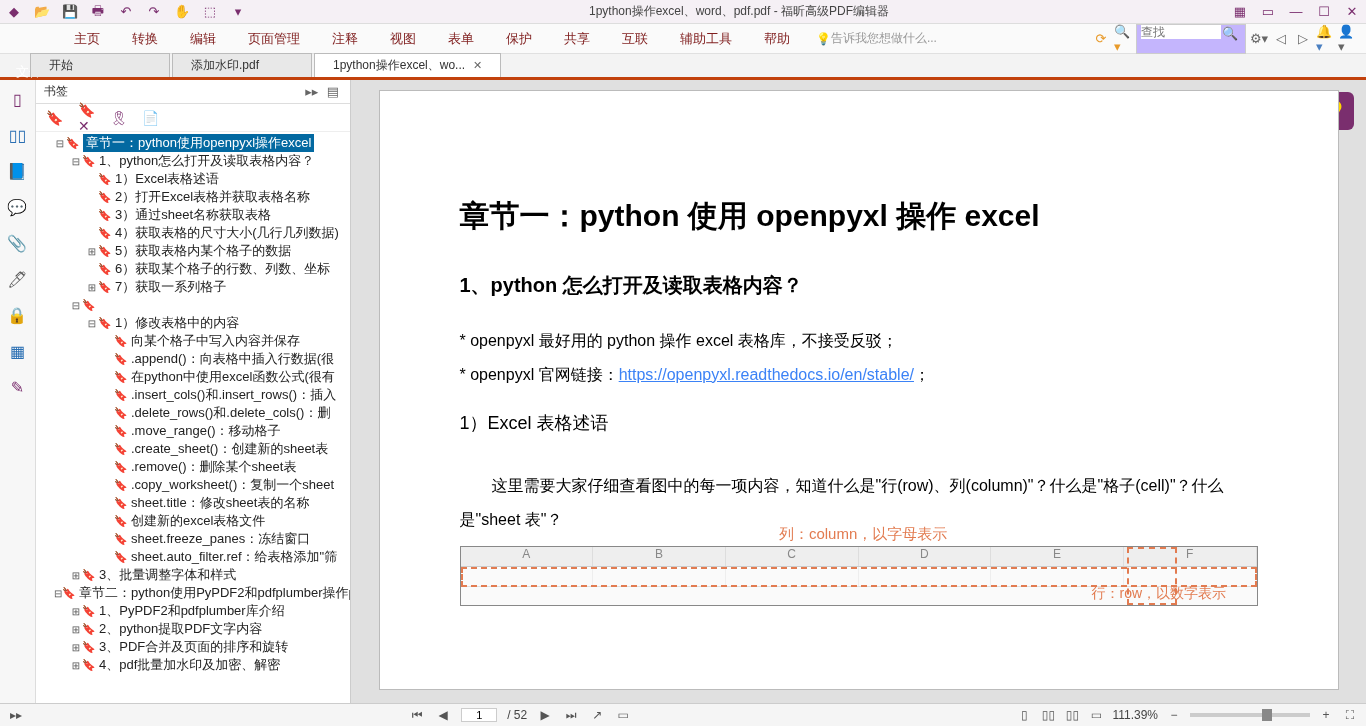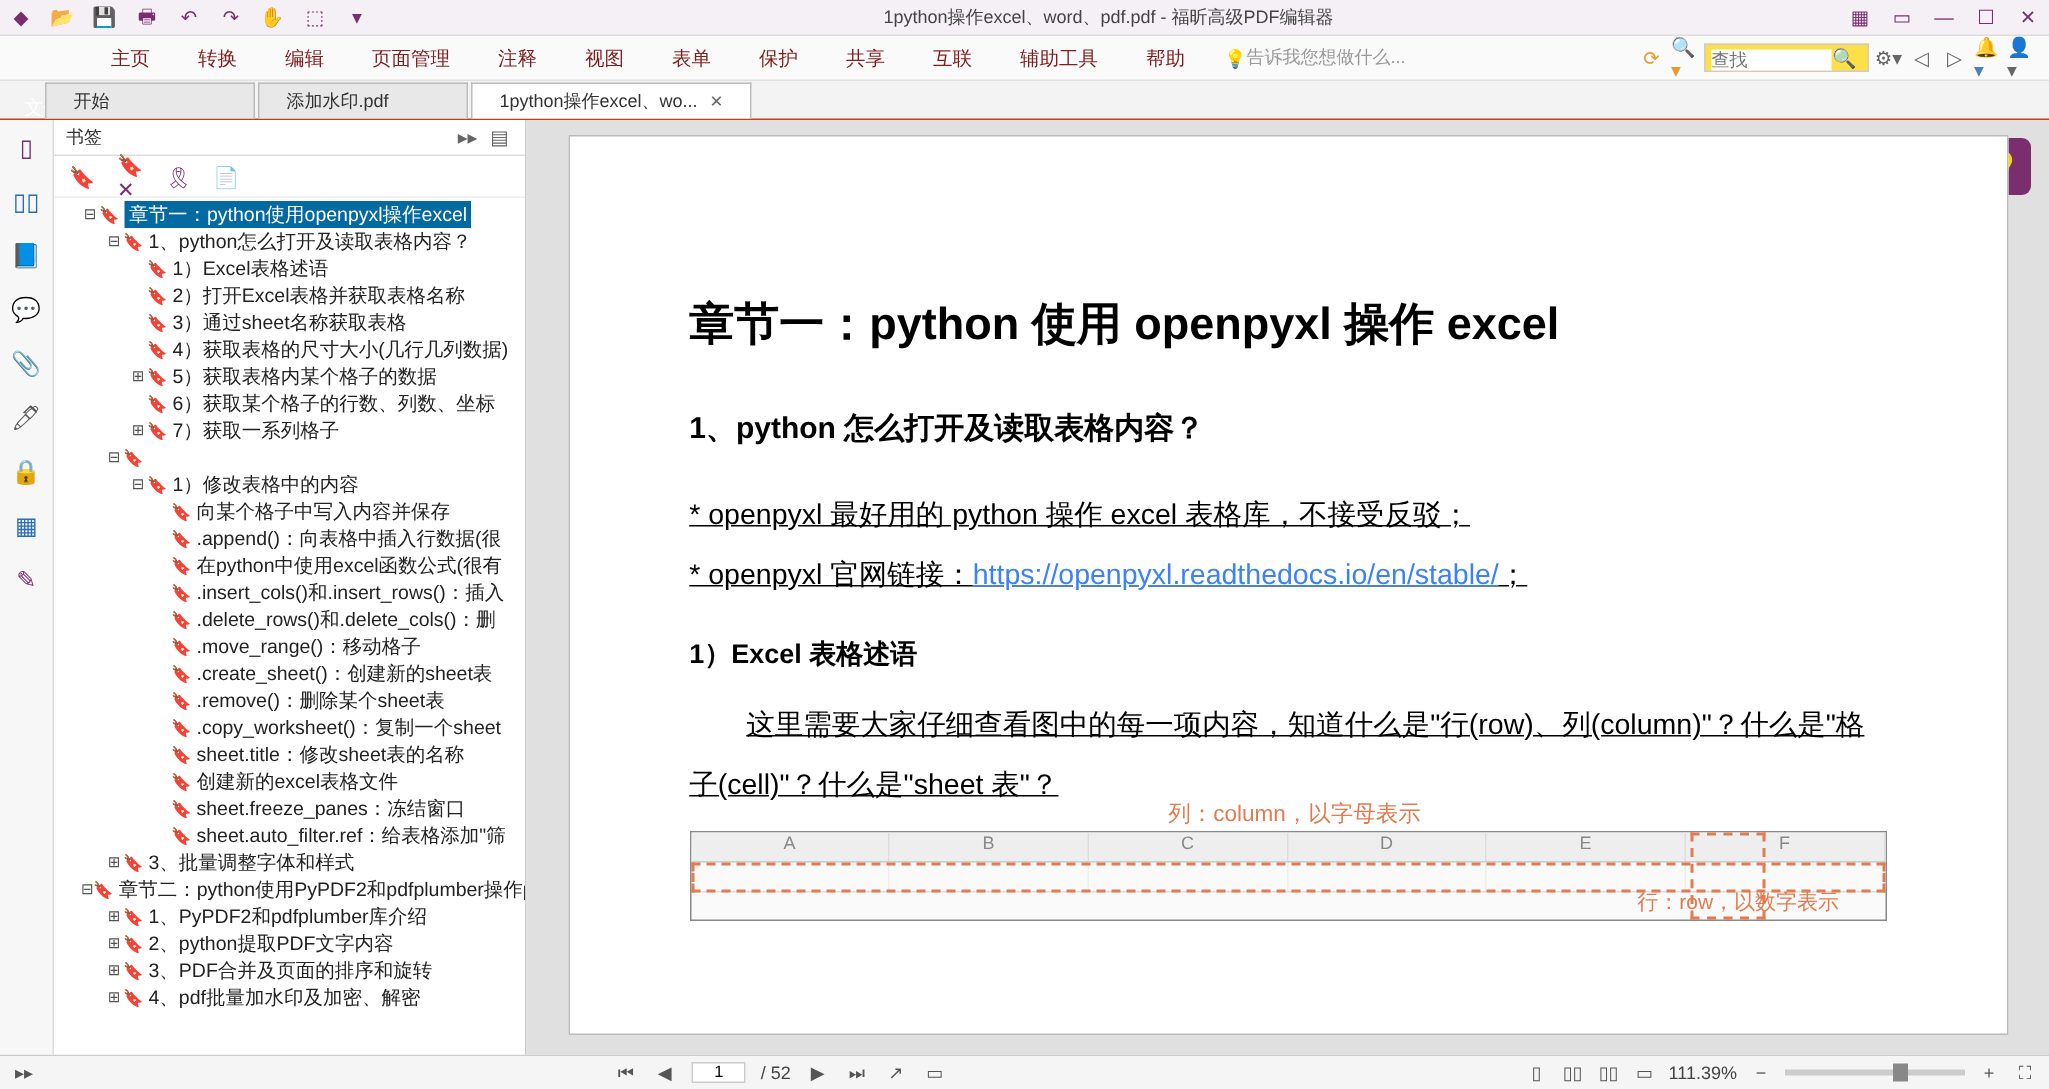--- a/index.html
+++ b/index.html
@@ -10,26 +10,26 @@
 .tb-icon { width: 18px; height: 18px; margin: 0 5px; display: inline-flex; align-items: center; justify-content: center; color: #7a2e6e; font-size: 13px; }
 .tb-center { flex: 1; text-align: center; font-size: 12px; color: #444; }
 .tb-right { display: flex; align-items: center; }
 
 
 .ribbon { height: 30px; background: #fafafa; border-bottom: 1px solid #e0e0e0; display: flex; align-items: stretch; }
 .ribbon-file { background: #7a2e6e; color: #fff; padding: 0 16px; display: flex; align-items: center; font-size: 13px; margin-top: 48px; }
 .ribbon-tab { padding: 0 16px; display: flex; align-items: center; font-size: 13px; color: #7f1d1d; cursor: pointer; }
 .ribbon-help { display: flex; align-items: center; color: #999; margin-left: 10px; font-size: 12px; }
 .ribbon-right { margin-left: auto; display: flex; align-items: center; gap: 4px; padding-right: 10px; }
-.search-box { border: 1px solid #ccc; height: 19px; width: 110px; display: flex; align-items: flex-end; padding: 0 4px; background:#fde047; }
+.search-box { border: 1px solid #ccc; height: 30px; width: 110px; display: flex; align-items: flex-start; padding: 0 4px; background:#c4b5fd; }
 .search-box input { border: none; outline: none; width: 80px; font-size: 12px; }
 .rb-icon { width: 18px; height: 18px; display: inline-flex; align-items: center; justify-content: center; color: #666; font-size: 13px; }
 
 
-.tabs-row { height: 26px; background: #f3f3f3; border-bottom: 1px solid #c2410c; display: flex; align-items: flex-end; padding-left: 30px; }
+.tabs-row { height: 26px; background: #f3f3f3; border-bottom: 3px solid #c2410c; display: flex; align-items: flex-end; padding-left: 30px; }
 .doc-tab { height: 24px; border: 1px solid #bbb; border-bottom: none; background: #fff; padding: 0 18px; display: flex; align-items: center; gap: 8px; font-size: 12px; margin-right: 2px; min-width: 140px; }
 .doc-tab.inactive { background: #e8e8e8; }
 .tab-close { color: #666; font-size: 11px; cursor: pointer; }
 
 
 .workspace { display: flex; height: 623px; }
 
 
 .left-rail { width: 36px; background: #f7f7f7; border-right: 1px solid #ddd; display: flex; flex-direction: column; align-items: center; padding-top: 8px; gap: 14px; }
 .rail-icon { width: 22px; height: 22px; display:flex; align-items:center; justify-content:center; font-size: 16px; color: #555; cursor:pointer; }
@@ -50,22 +50,22 @@
 .bm-exp { width: 12px; text-align: center; color: #555; font-size: 10px; }
 .bm-ico { width: 14px; color: #b8359e; font-size: 11px; margin-right: 3px; }
 .bm-label { color: #222; }
 .bm-node.selected .bm-label { background: #0369a1; color: #fff; padding: 0 3px; }
 
 
 .canvas { flex: 1; background: #e0e0e0; position: relative; overflow: auto; }
 .page { background: #fff; margin: 10px auto; width: 960px; min-height: 600px; padding: 60px 80px; border: 1px solid #bbb; font-family: SimSun, serif; color: #000; position:relative; }
 .page h1 { font-size: 30px; font-weight: bold; margin: 45px 0 35px; }
 .page h2 { font-size: 20px; font-weight: bold; margin: 10px 0 25px; }
-.page h3 { font-size: 18px; font-weight: bold; margin: 20px 0 16px; }
-.page p { font-size: 19px; line-height: 2.1; text-decoration: underline; }
+.page h3 { font-size: 18px; font-weight: normal; margin: 20px 0 34px; }
+.page p { font-size: 16px; line-height: 2.1; }
 .page a { color: #3b82f6; text-decoration: underline; }
 .page .indent { text-indent: 2em; }
 .excel-img { border: 1px solid #888; height: 60px; width: 100%; position:relative; background:#fafafa; margin-top:10px;}
 .excel-img .col-lab { position:absolute; top:-22px; left:40%; color:#e27b50; font-size:15px;}
 .excel-img .row-lab { position:absolute; bottom:2px; right:-15px; color:#e27b50; font-size:14px; text-align:left; width:180px;}
 .excel-img .hdr { display:flex; height:20px; background:#eee; border-bottom:1px solid #ccc;}
 .excel-img .hdr span {flex:1; text-align:center; color:#888; font-size:12px; border-right:1px solid #ddd;}
 .excel-img .cellrow { height:20px; border-bottom:1px solid #ddd; display:flex;}
 .excel-img .cellrow span {flex:1; border-right:1px solid #eee;}
 .excel-img .dash-col { position:absolute; top:0; right:80px; width:50px; height:100%; border:2px dashed #e27b50;}

